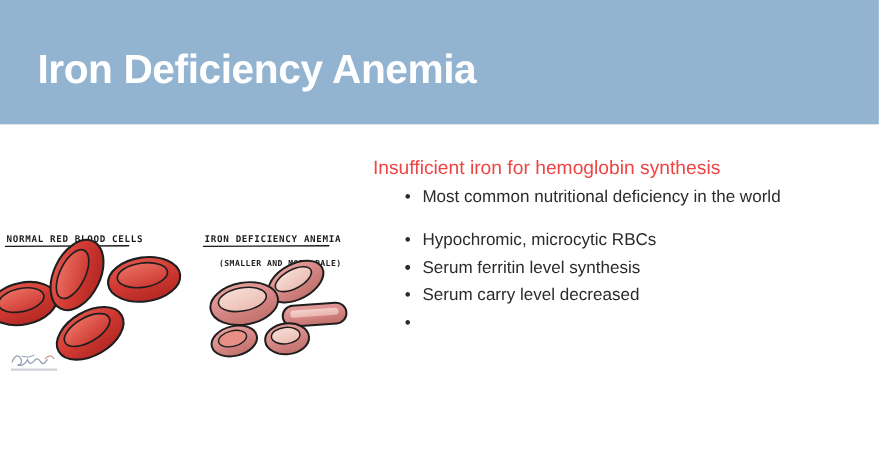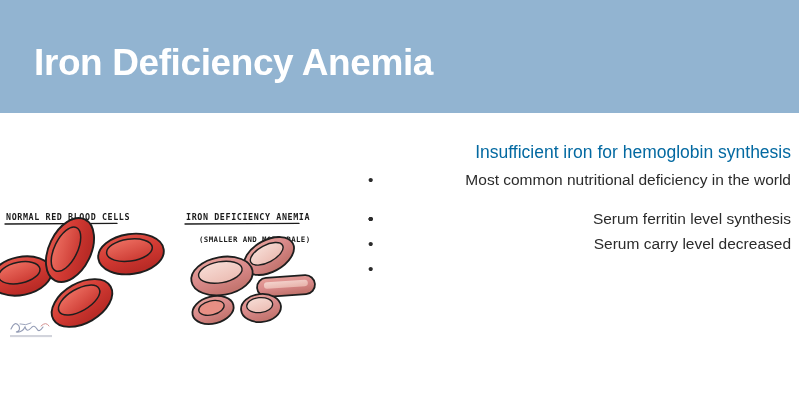--- a/index.html
+++ b/index.html
@@ -13,21 +13,20 @@
     overflow: hidden;
     font-family: "Liberation Sans", sans-serif;
     -webkit-font-smoothing: antialiased;
   }
 
   .slide {
     position: relative;
     width: 799px;
     height: 417px;
     background: #ffffff;
-    text-align: right;
   }
 
   
   .header-banner {
     position: absolute;
     left: 0;
     top: 0;
     width: 799px;
     height: 113px;
     background: #92b4d1;
@@ -62,21 +61,21 @@
 
   
   .body-column {
     position: absolute;
     left: 339px;
     top: 139px;
     width: 452px;
   }
   .lead-para {
     font-size: 17.5px;
-    color: #0369a1;
+    color: #ef4444;
     line-height: 26px;
     margin: 0 0 2px 0;
     font-weight: normal;
   }
   .bullet-list {
     list-style: none;
     margin: 0 0 6px 0;
     padding: 0;
   }
   .bullet-item {
@@ -210,20 +209,21 @@
         <span class="dot">•</span>
         <span>Most common nutritional deficiency in the world</span>
       </li>
     </ul>
 
     <div class="block-gap"></div>
 
     <ul class="bullet-list">
       <li class="bullet-item">
         <span class="dot">•</span>
+        <span>Hypochromic, microcytic RBCs</span>
       </li>
       <li class="bullet-item">
         <span class="dot">•</span>
       </li>
       <li class="bullet-item">
         <span class="dot">•</span>
         <span>Serum ferritin level synthesis</span>
       </li>
       <li class="bullet-item">
         <span class="dot">•</span>

